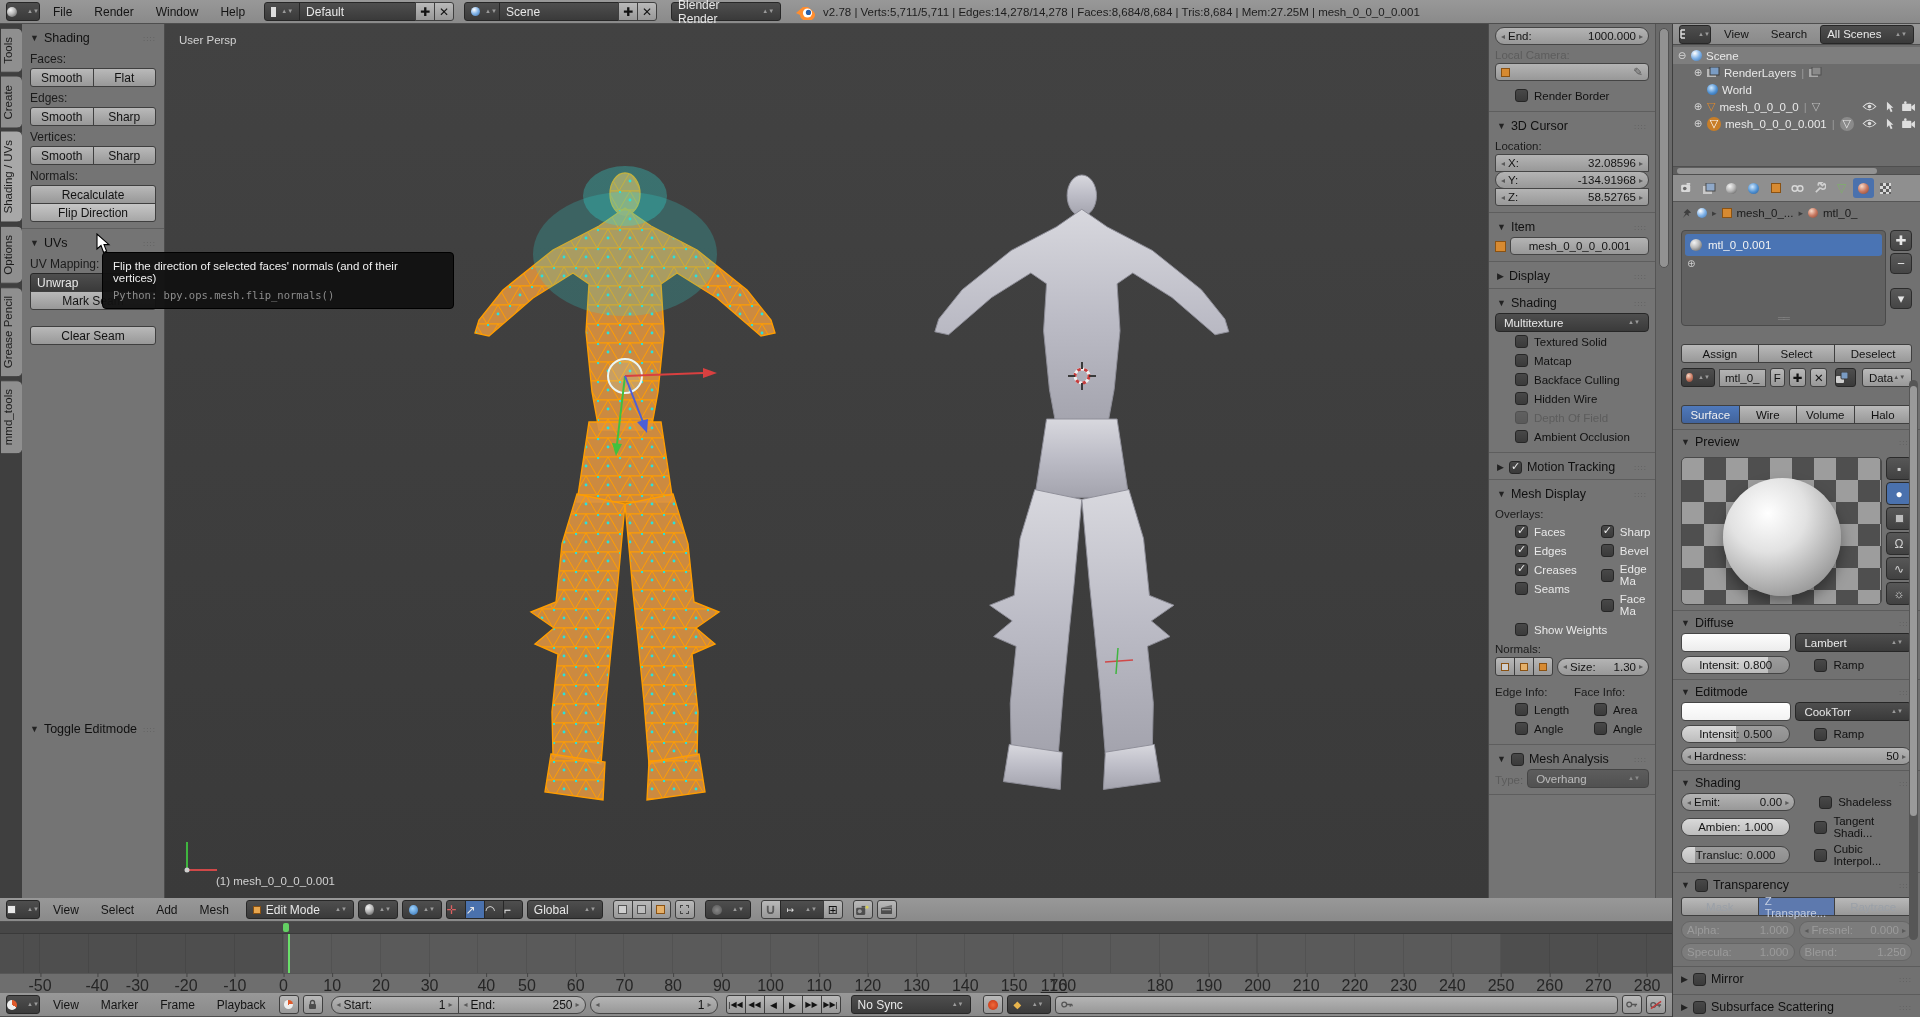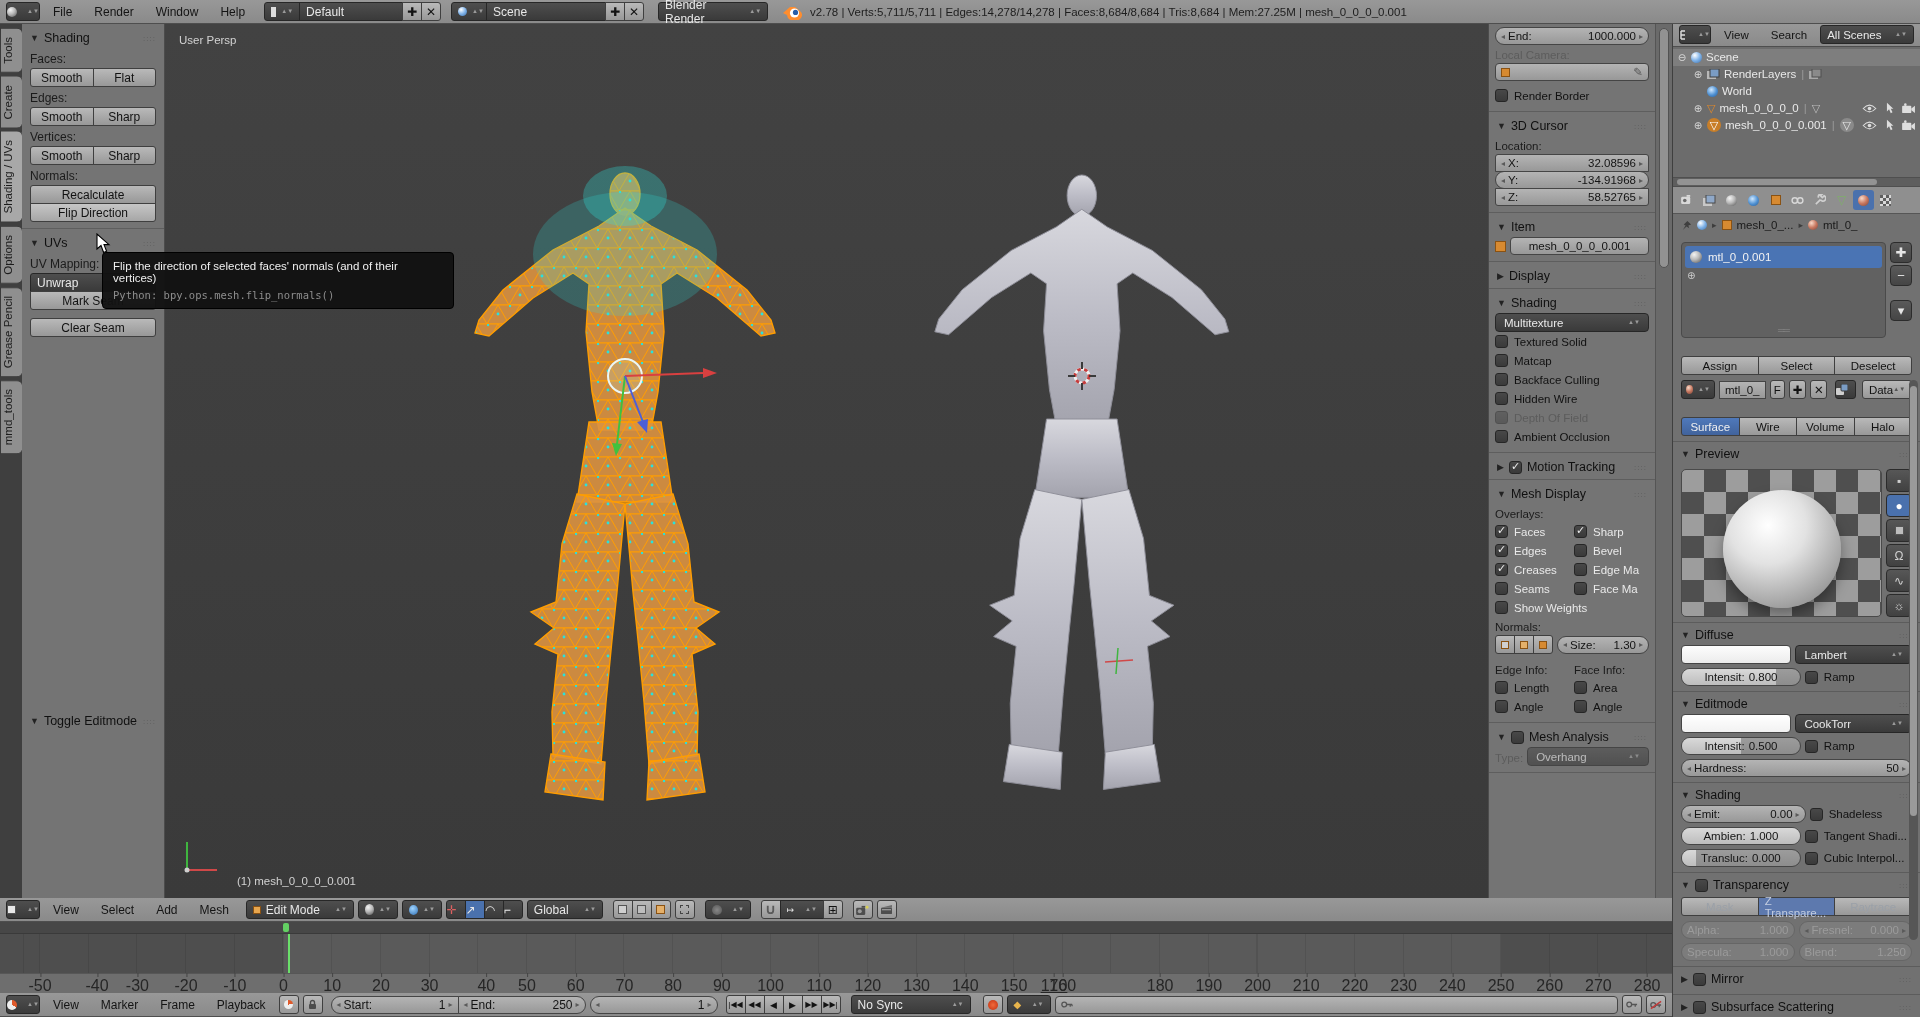--- a/index.html
+++ b/index.html
@@ -47,21 +47,21 @@
   #npanel { width:167px; background:#747474; border-left:1px solid #4c4c4c; padding:3px 0; font-size:11.5px; overflow:hidden; }
   .npad { padding:0 6px; }
   .numf { background:linear-gradient(#b4b4b4,#989898); border:1px solid #454545; border-radius:9px; height:18px;
     display:flex; align-items:center; padding:0 5px; gap:3px; color:#141414; }
   .numf .a { color:#5a5a5a; font-size:8px; }
   .numf .v { margin-left:auto; }
   .slider { position:relative; background:linear-gradient(#9c9c9c,#8d8d8d); border:1px solid #454545; border-radius:9px;
     height:18px; overflow:hidden; color:#141414; }
   .slider .fill { position:absolute; left:0; top:0; bottom:0; background:linear-gradient(#d9d9d9,#bdbdbd); }
   .slider .txt { position:relative; display:flex; justify-content:center; gap:4px; align-items:center; height:100%; }
-  .cbrow { display:flex; align-items:center; gap:6px; padding:3px 0; }
+  .cbrow { display:flex; align-items:center; gap:6px; padding:3px 0;margin-left:20px; }
   .cb { width:13px; height:13px; flex:none; border-radius:3px; background:linear-gradient(#484848,#3a3a3a);
     border:1px solid #262626; position:relative; }
   .cb.on::after { content:"✓"; position:absolute; left:1px; top:-2px; color:#ececec; font-size:11px; }
   .cb.dis { opacity:.45; }
   .ddark { background:linear-gradient(#4e4e4e,#3a3a3a); border:1px solid #272727; border-radius:9px; height:19px;
     display:flex; align-items:center; padding:0 8px; color:#e9e9e9; }
   #npscroll { width:17px; background:#6a6a6a; border-left:1px solid #555; position:relative; }
   #npscroll .thumb { position:absolute; left:3px; right:3px; top:4px; height:240px; border-radius:5px; background:#929292; border:1px solid #525252; }
   
   #vphdr,#tlhdr { height:24px; }
@@ -145,21 +145,21 @@
   <span class="menu">Help</span>
   <span class="grp" style="margin-left:6px">
     <span class="btnd" style="width:36px">
       <svg width="12" height="10">
           <rect x="0" y="0" width="5" height="10" fill="#ddd"></rect>
           <rect x="6" y="0" width="6" height="4" fill="#9b9b9b"></rect>
           <rect x="6" y="5" width="6" height="5" fill="#ddd"></rect>
         </svg>
       <span class="spin dk">▲▼</span>
     </span>
-    <span class="btnd" style="width:104px">
+    <span class="btnd" style="width:117px">
         <span>Default</span>
       </span>
     <span class="btn mini">✚</span>
     <span class="btn mini">✕</span>
   </span>
   <span class="grp" style="margin-left:6px">
     <span class="btnd" style="width:36px">
       <span><span class="ball" style="width:9px;height:9px;background:radial-gradient(circle at 35% 30%,#fff,#7fb2e8 50%,#3c6ea8)"></span></span>
       <span class="spin dk">▲▼</span>
     </span>
@@ -231,21 +231,21 @@
         <span>UVs</span>
         <span class="grip">::::</span>
       </div>
       <div class="shelfpad">
         <div class="lbl">UV Mapping:</div>
         <div class="btnd w100" style="border-radius:3px 3px 0 0">
           <span>Unwrap</span>
           <span class="spin dk">▲▼</span>
         </div>
         <div class="btn w100" style="border-radius:0 0 3px 3px;margin-top:-1px">Mark Seam</div>
-        <div class="btn w100" style="margin-top:8px">Clear Seam</div>
+        <div class="btn w100" style="margin-top:16px">Clear Seam</div>
       </div>
       <div class="phdr" style="margin-top:372px">
         <span class="tri">▼</span>
         <span>Toggle Editmode</span>
         <span class="grip">::::</span>
       </div>
     </div>
 
     <div id="viewport">
       <span class="vptext" style="left:14px;top:10px">User Persp</span>
@@ -307,21 +307,21 @@
           <line x1="940" y1="638" x2="968" y2="636" stroke="#d04848" stroke-width="1.5"></line>
           <line x1="953" y1="624" x2="951" y2="650" stroke="#3fb53f" stroke-width="1.5"></line>
         </g>
 
         <g>
           <line x1="22" y1="846" x2="52" y2="846" stroke="#d04848" stroke-width="2"></line>
           <line x1="22" y1="846" x2="22" y2="818" stroke="#3fb53f" stroke-width="2"></line>
           <circle cx="22" cy="846" r="2.5" fill="#cfcfcf"></circle>
         </g>
       </svg>
-      <span class="vptext" style="left:72px;top:851px">(1) mesh_0_0_0_0.001</span>
+      <span class="vptext" style="left:51px;top:851px">(1) mesh_0_0_0_0.001</span>
     </div>
 
     <div id="npanel">
       <div class="npad">
         <div class="numf">
           <span class="a">◂</span>
           <span>End:</span>
           <span class="v">1000.000</span>
           <span class="a">▸</span>
         </div>

